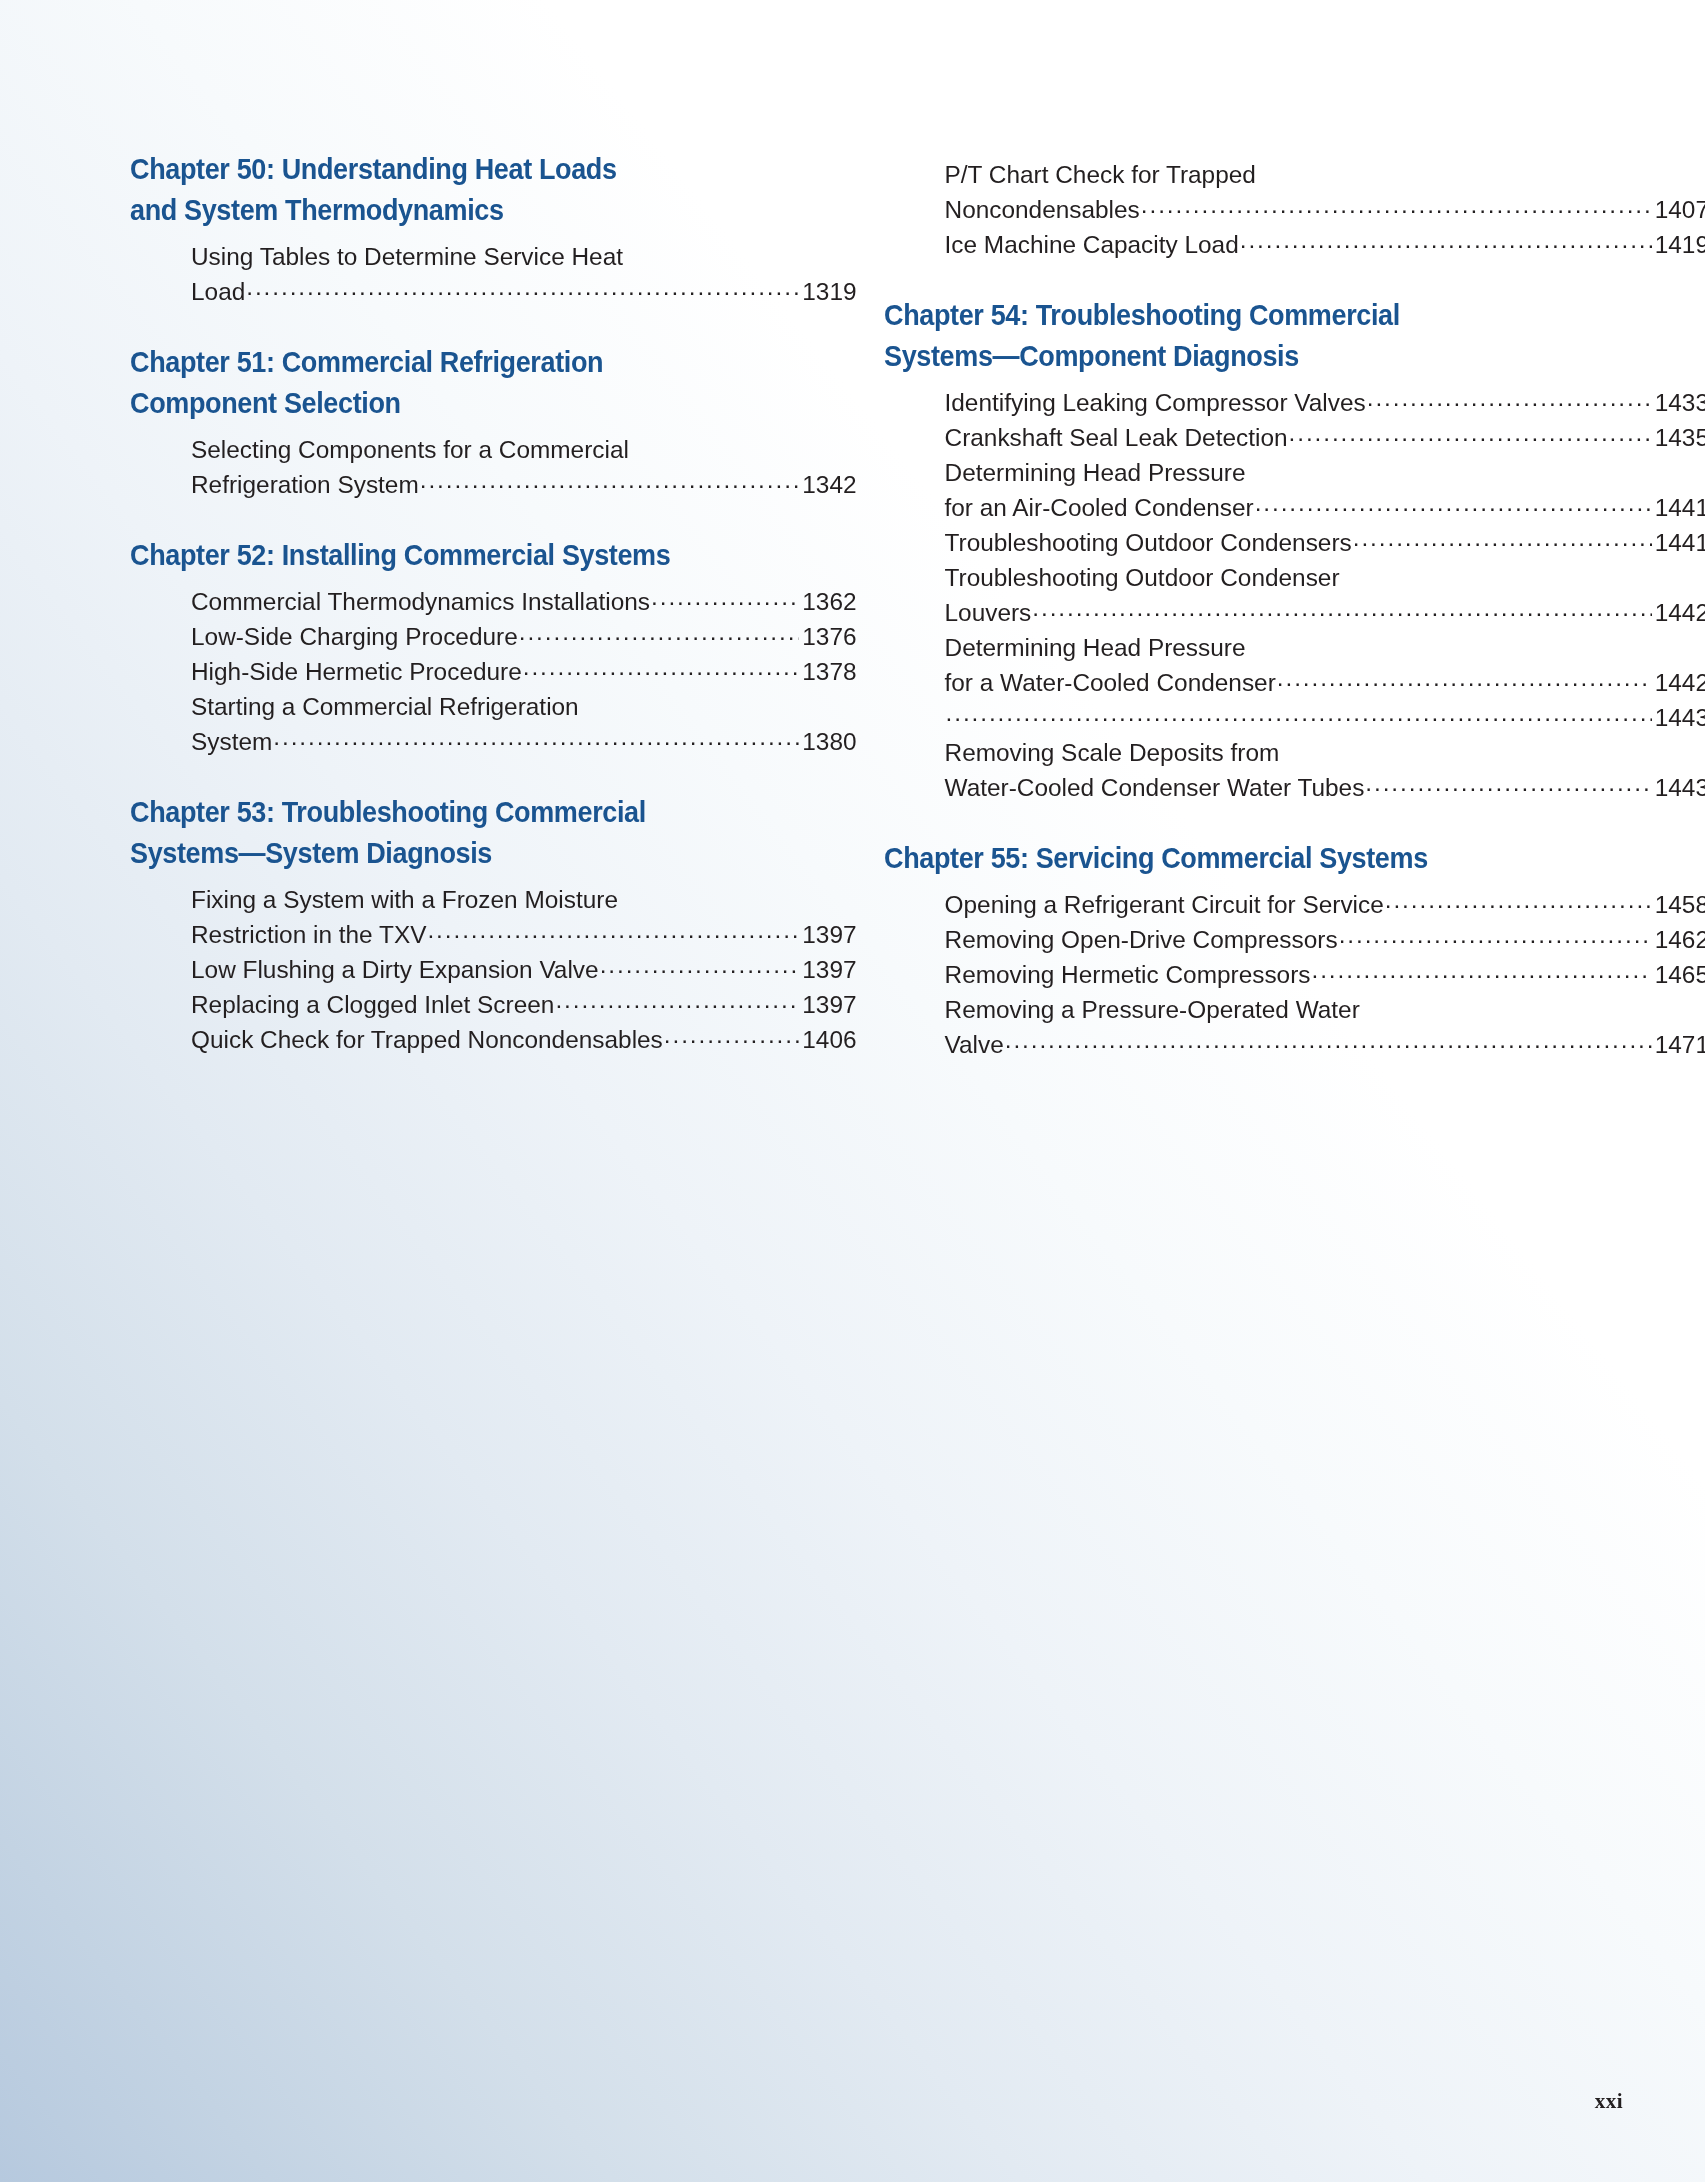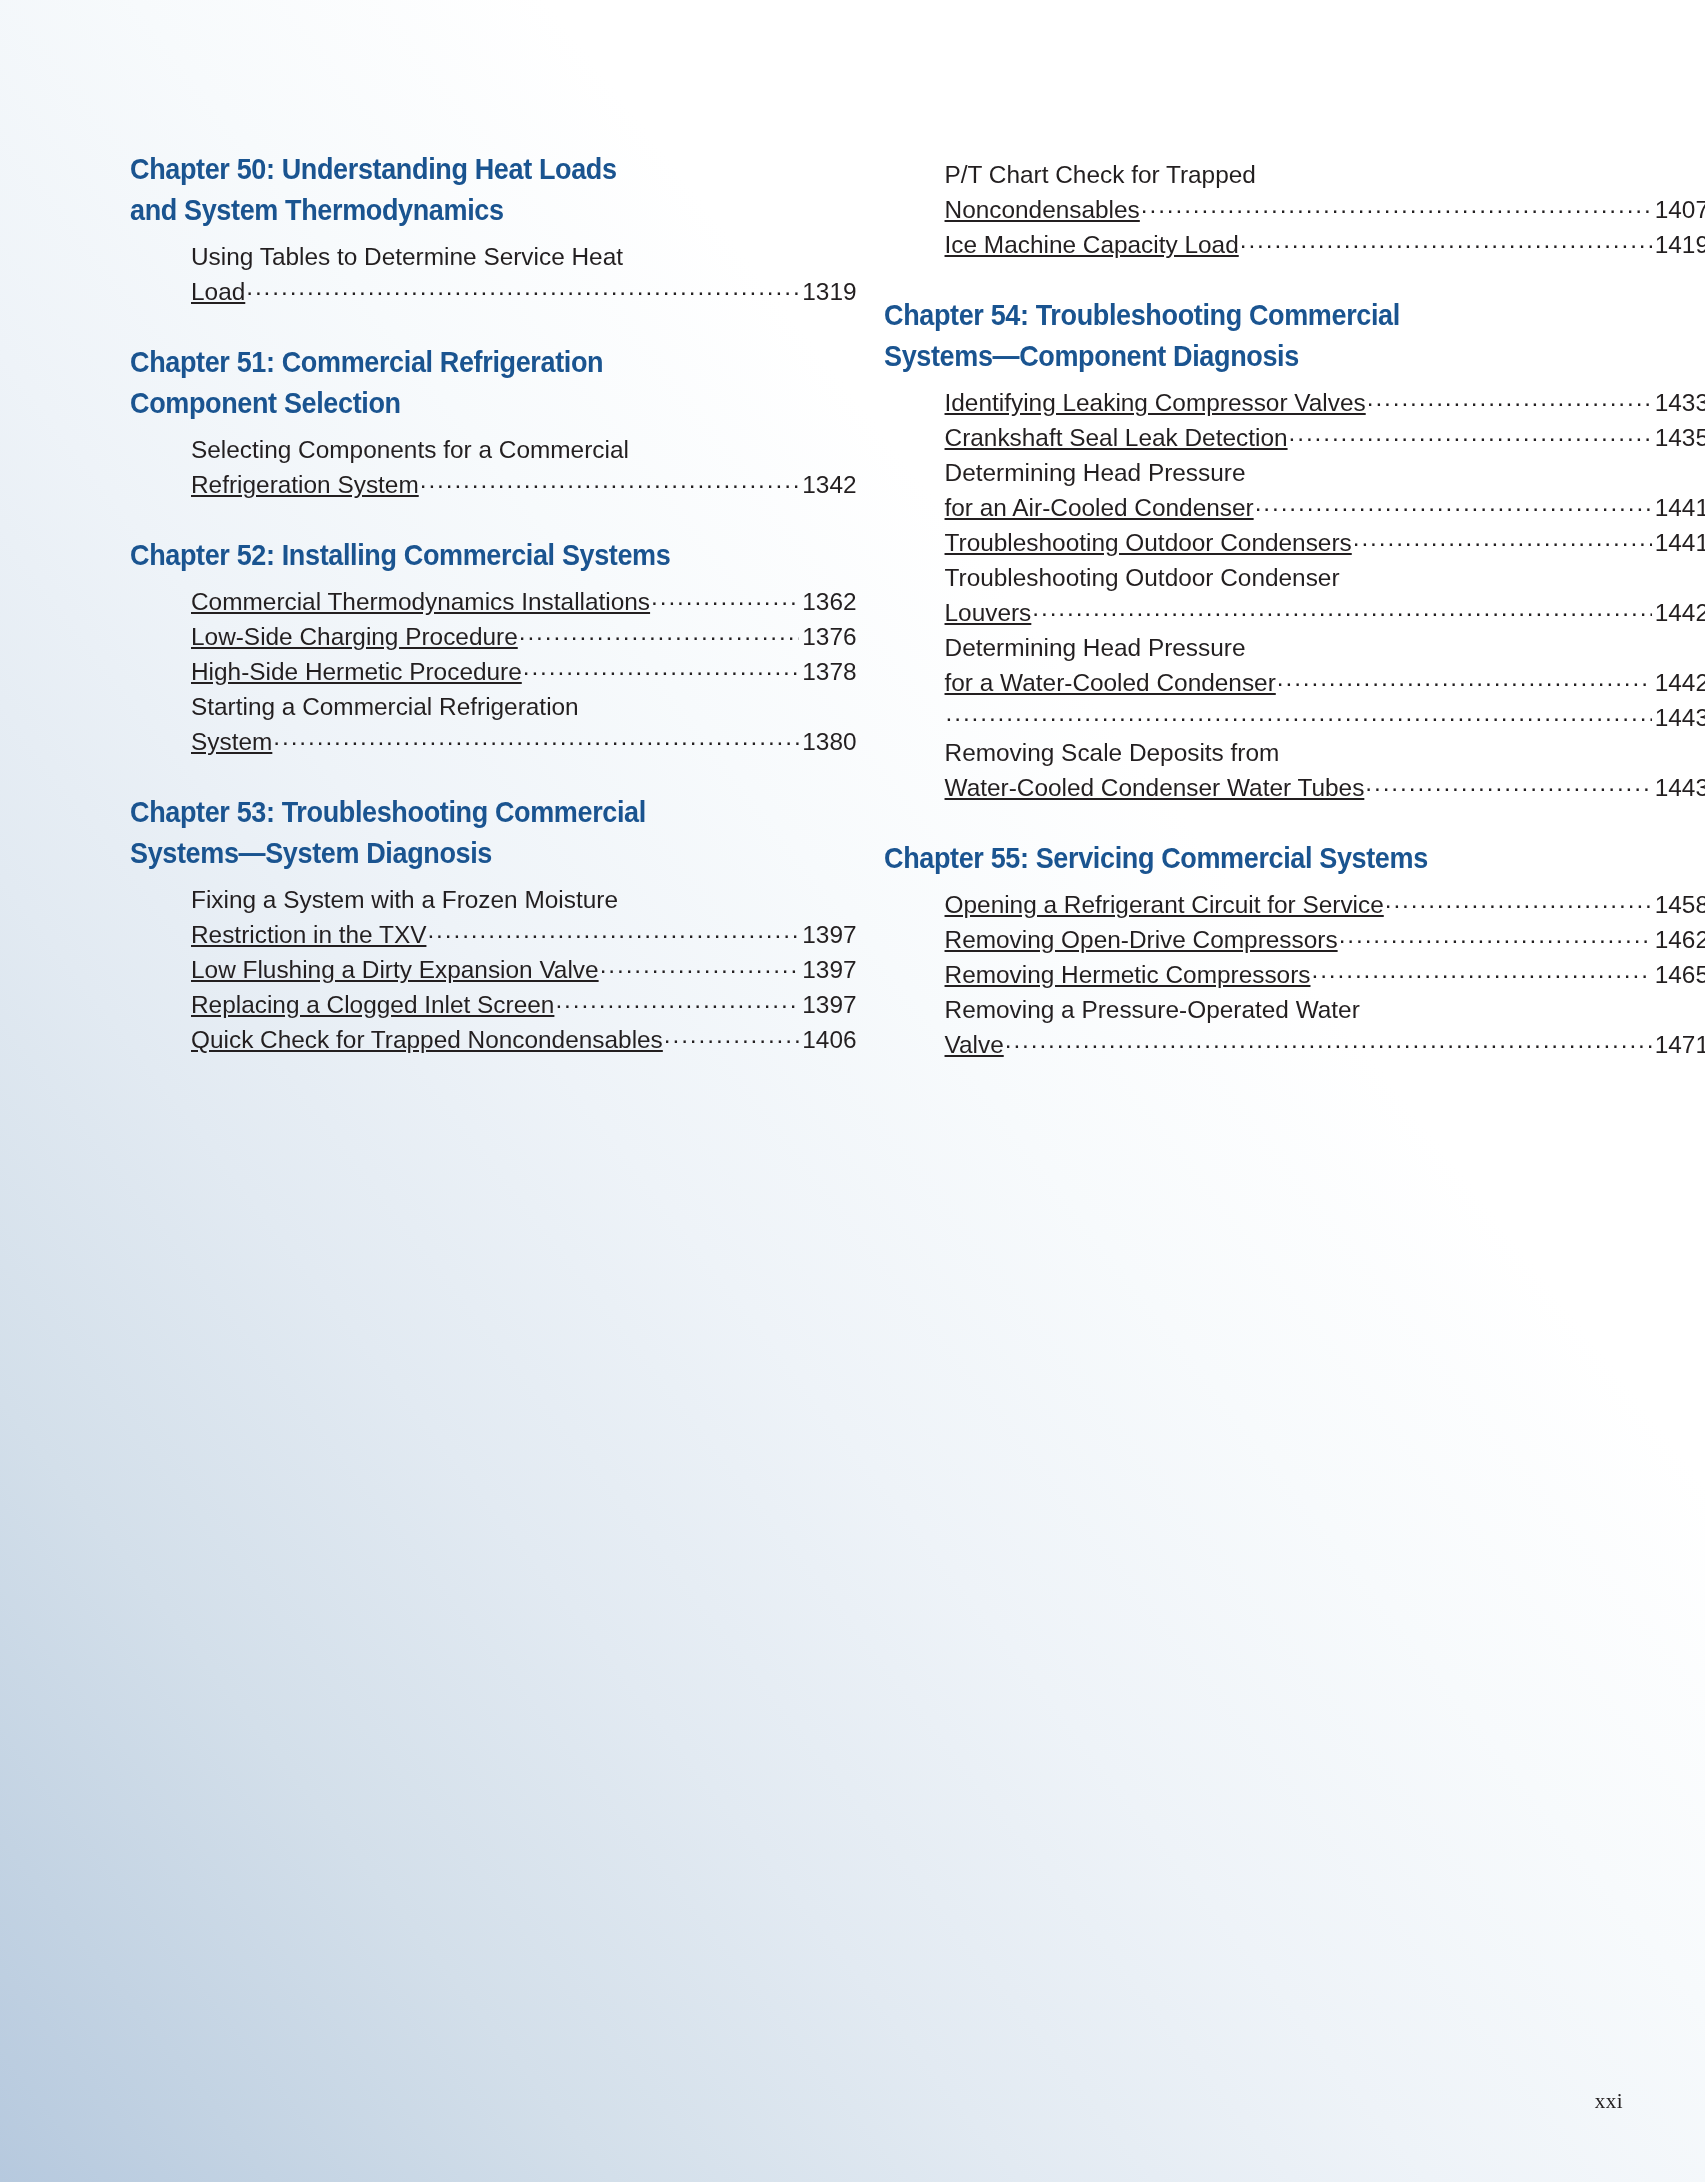--- a/index.html
+++ b/index.html
@@ -108,21 +108,20 @@
 
   .entry-lastline {
     display: flex;
     align-items: baseline;
     width: 100%;
   }
 
   .entry-lastline .label {
     flex: 0 0 auto;
     white-space: pre;
-    text-decoration: underline;
   }
 
   .leader {
     flex: 1 1 auto;
     position: relative;
     overflow: hidden;
     height: 1em;
     margin: 0 1px;
   }
   .leader::after {
@@ -149,21 +148,21 @@
 
   #folio {
     position: absolute;
     left: 0;
     top: 2089px;
     width: 1705px;
     text-align: right;
     padding-right: 82px;
     box-sizing: border-box;
     font-family: "Liberation Serif", serif;
-    font-weight: normal;
+    font-weight: bold;
     font-size: 21px;
     color: #231f20;
     letter-spacing: 0.5px;
   }
 </style>
 </head>
 <body>
 
 <div id="page-bg"></div>
 

